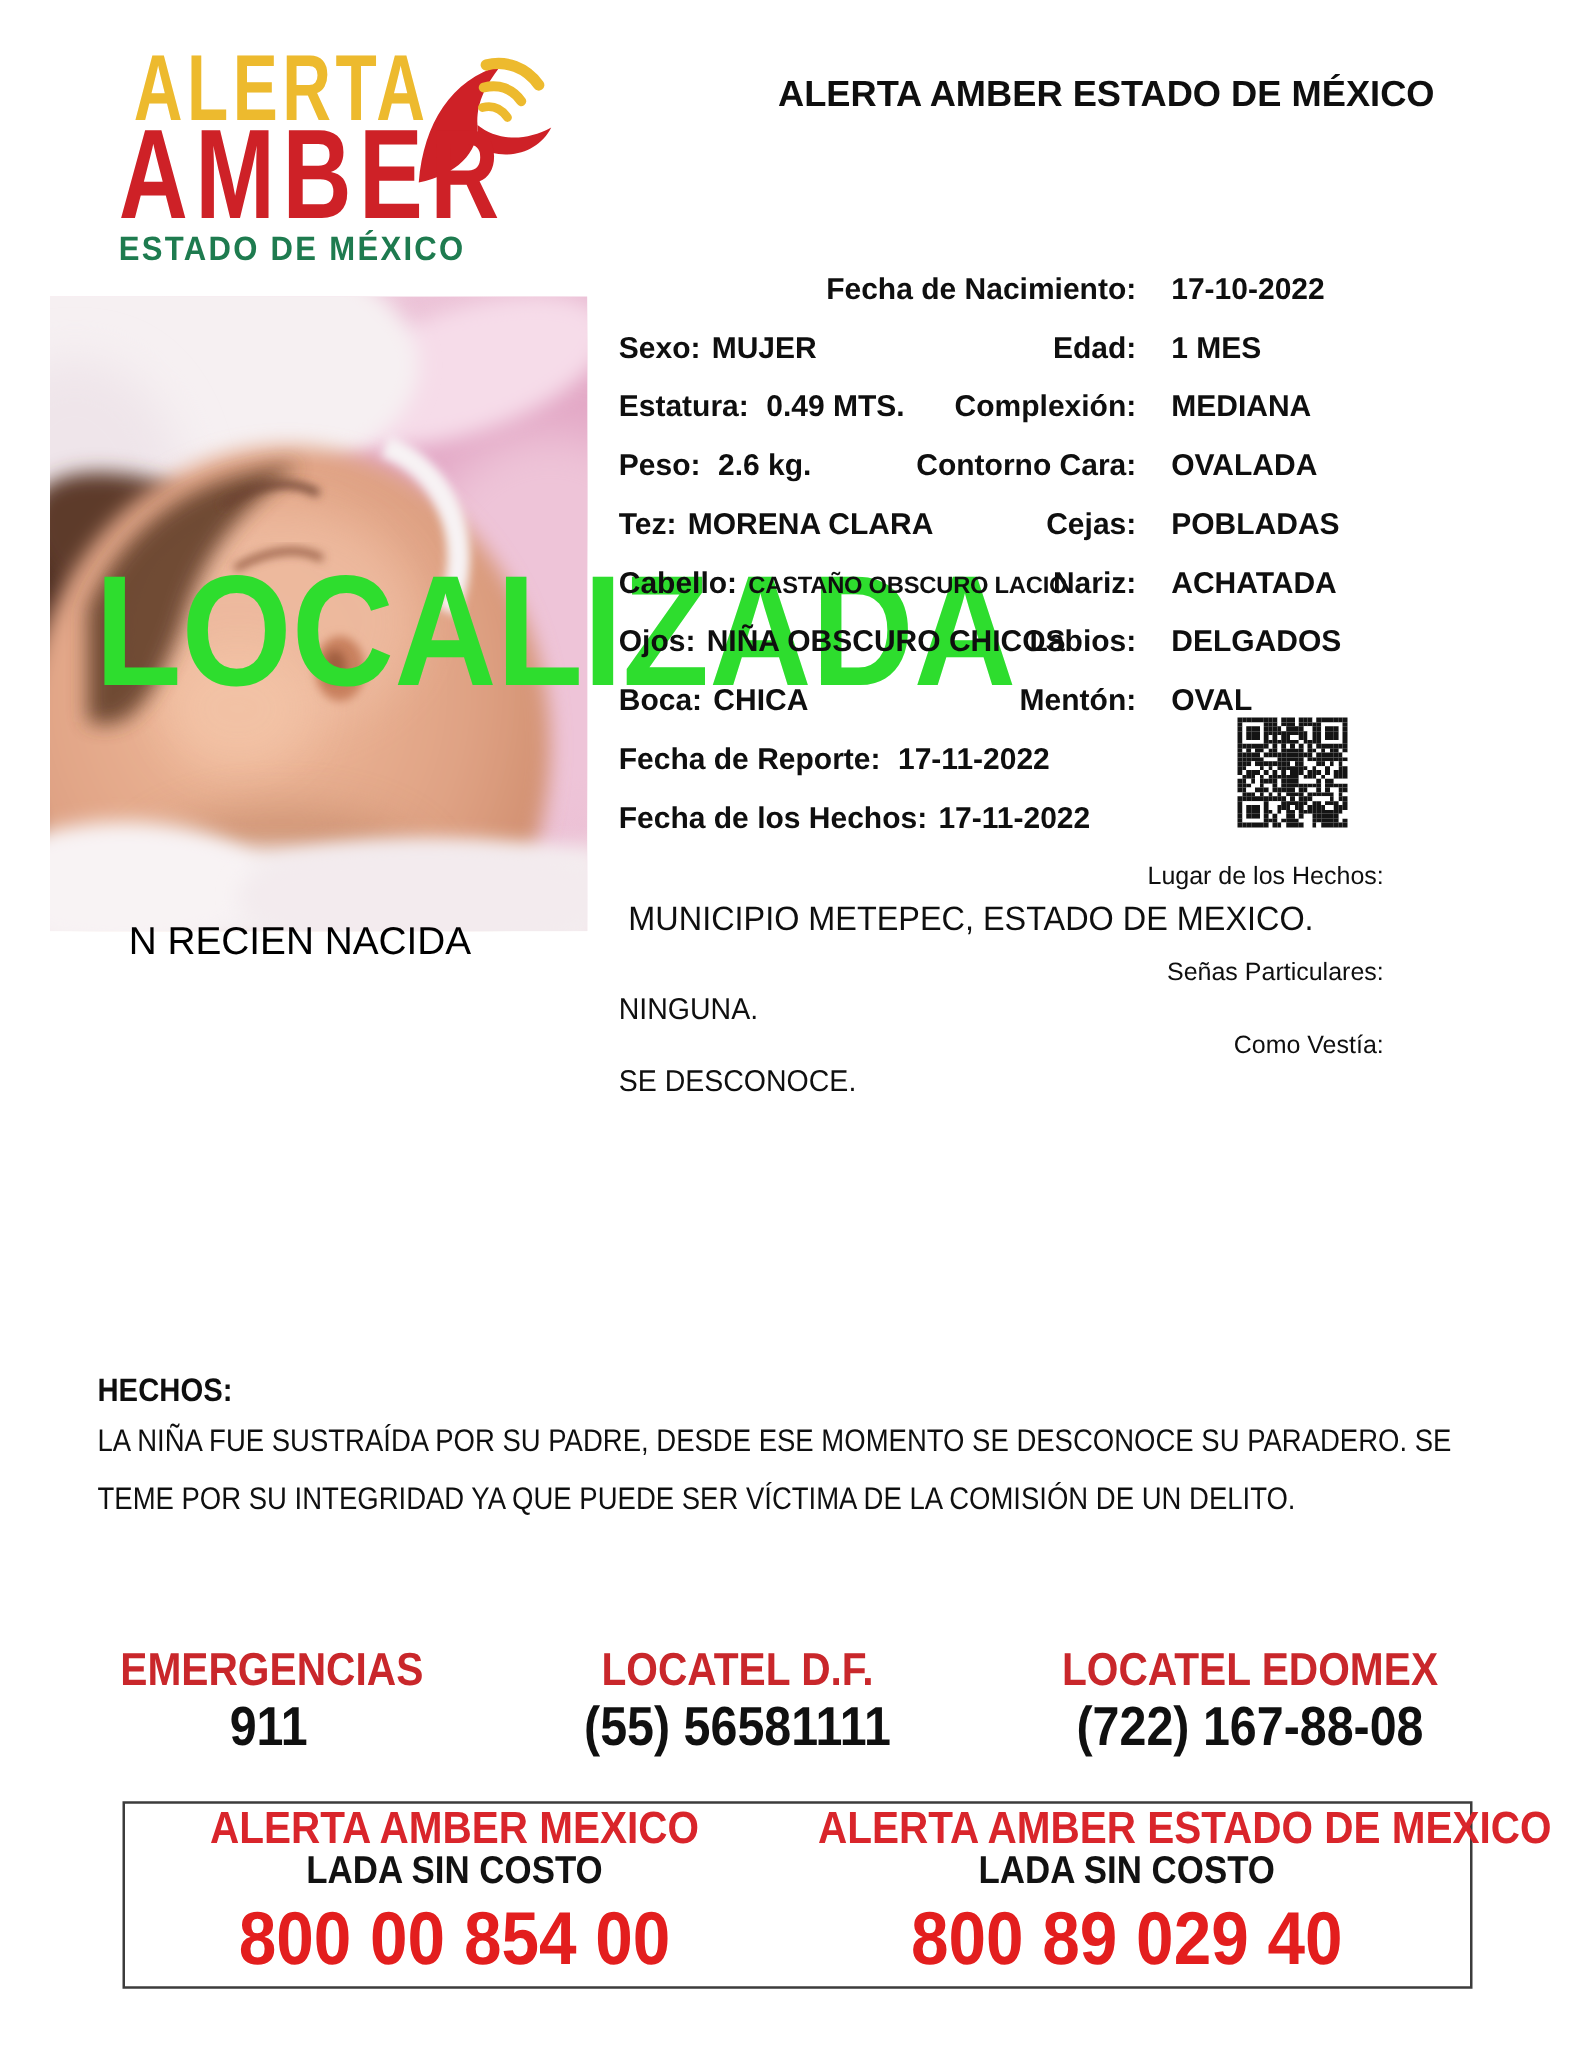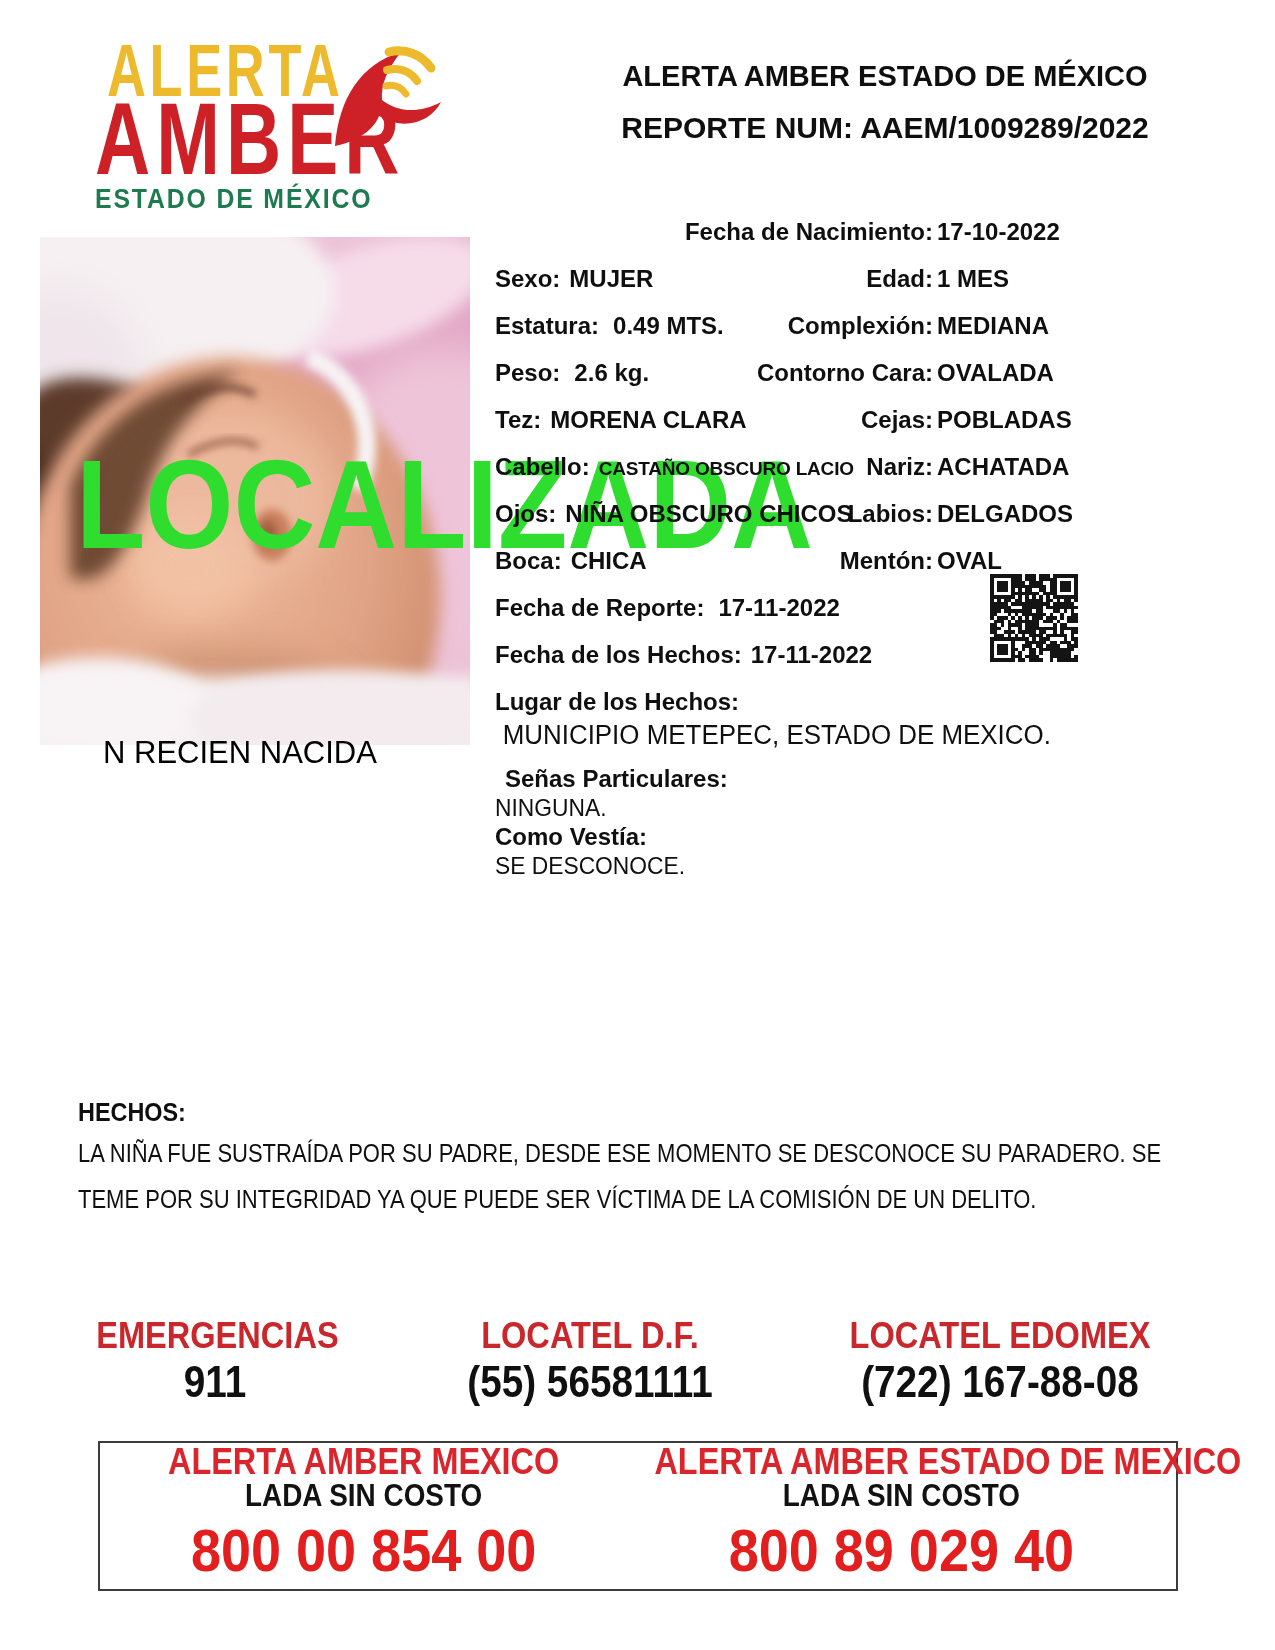--- a/index.html
+++ b/index.html
@@ -29,22 +29,22 @@
 
   
   .fields{position:absolute;left:495px;top:218px;width:612px;z-index:3;}
   .frow{position:relative;height:27px;margin-bottom:20px;font-size:24px;font-weight:bold;white-space:nowrap;line-height:27px;}
   .lpair{position:absolute;left:0;top:0;}
   .lv{margin-left:9px;}
   .lv-date{margin-left:14px;}
   .lv.sm{font-size:19px;letter-spacing:-.2px;}
   .rpair{position:absolute;left:150px;right:0;top:0;display:flex;}
   .rlbl{flex:1;text-align:right;}
-  .rval{width:170px;margin-left:4px;text-align:left;}
-  .bh{font-size:24px;font-weight:bold;line-height:27px;}
+  .rval{width:170px;margin-left:28px;text-align:left;}
+  .bh{font-size:20px;font-weight:normal;line-height:27px;text-align:right;}
   .bh.mt1{margin-top:20px;} .bh.mt2{margin-top:14px;margin-left:10px;} .bh.mt3{margin-top:1px;}
   .bv{font-weight:normal;}
   .bv.place{font-size:27px;line-height:32px;margin-top:4px;padding-left:8px;transform:scaleX(.96);transform-origin:0 50%;white-space:nowrap;}
   .bv.plain{font-size:24px;line-height:28px;margin-top:2px;transform:scaleX(.95);transform-origin:0 50%;white-space:nowrap;}
 
   
   #qr{position:absolute;left:990px;top:574px;width:88px;height:88px;z-index:3;
       display:grid;grid-template-columns:repeat(25,1fr);grid-template-rows:repeat(25,1fr);}
   .qm{background:#fff;} .qm.on{background:#141414;}
 
@@ -81,21 +81,20 @@
       <path d="M60,30 C72,27 83,31 90,41" stroke="#EDBA2E" stroke-width="8" fill="none" stroke-linecap="round"></path>
       <path d="M59,46 C67,44 74,47 79,54" stroke="#EDBA2E" stroke-width="7" fill="none" stroke-linecap="round"></path>
     </svg>
     <div class="l1">ALERTA</div>
     <div class="l2">AMBER</div>
     <div class="l3">ESTADO DE MÉXICO</div>
   </div>
 
   <div class="hdr">
     <div class="t1">ALERTA AMBER ESTADO DE MÉXICO</div>
-    <div class="t2">REPORTE NUM: AAEM/1009289/2022</div>
   </div>
 
   <div class="photo">
     <svg width="430" height="508" viewBox="0 0 430 508">
       <defs>
         <linearGradient id="bg" x1="0" y1="0" x2="1" y2="1">
           <stop offset="0" stop-color="#f3d4e2"></stop>
             <stop offset=".5" stop-color="#e9bcd3"></stop>
             <stop offset="1" stop-color="#edc3d6"></stop>
         </linearGradient>

